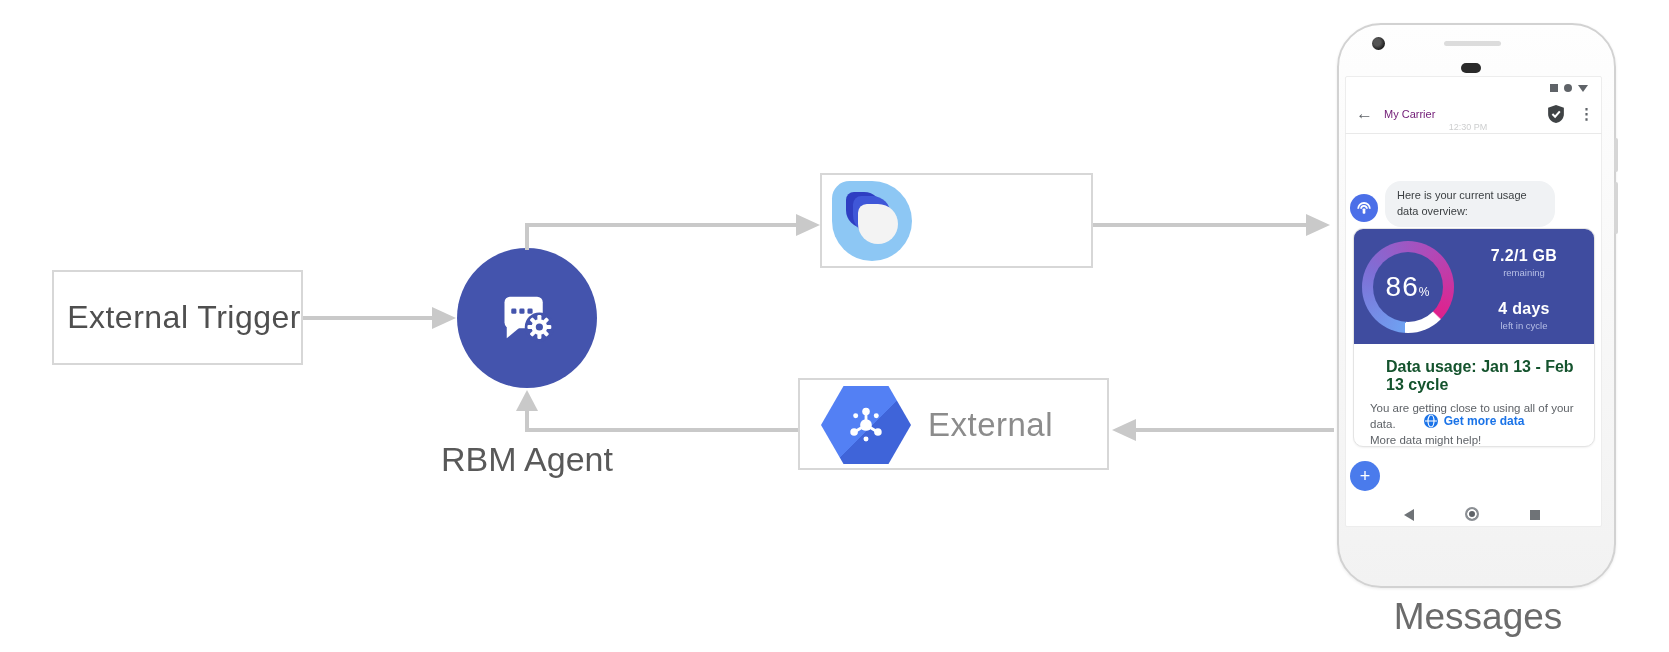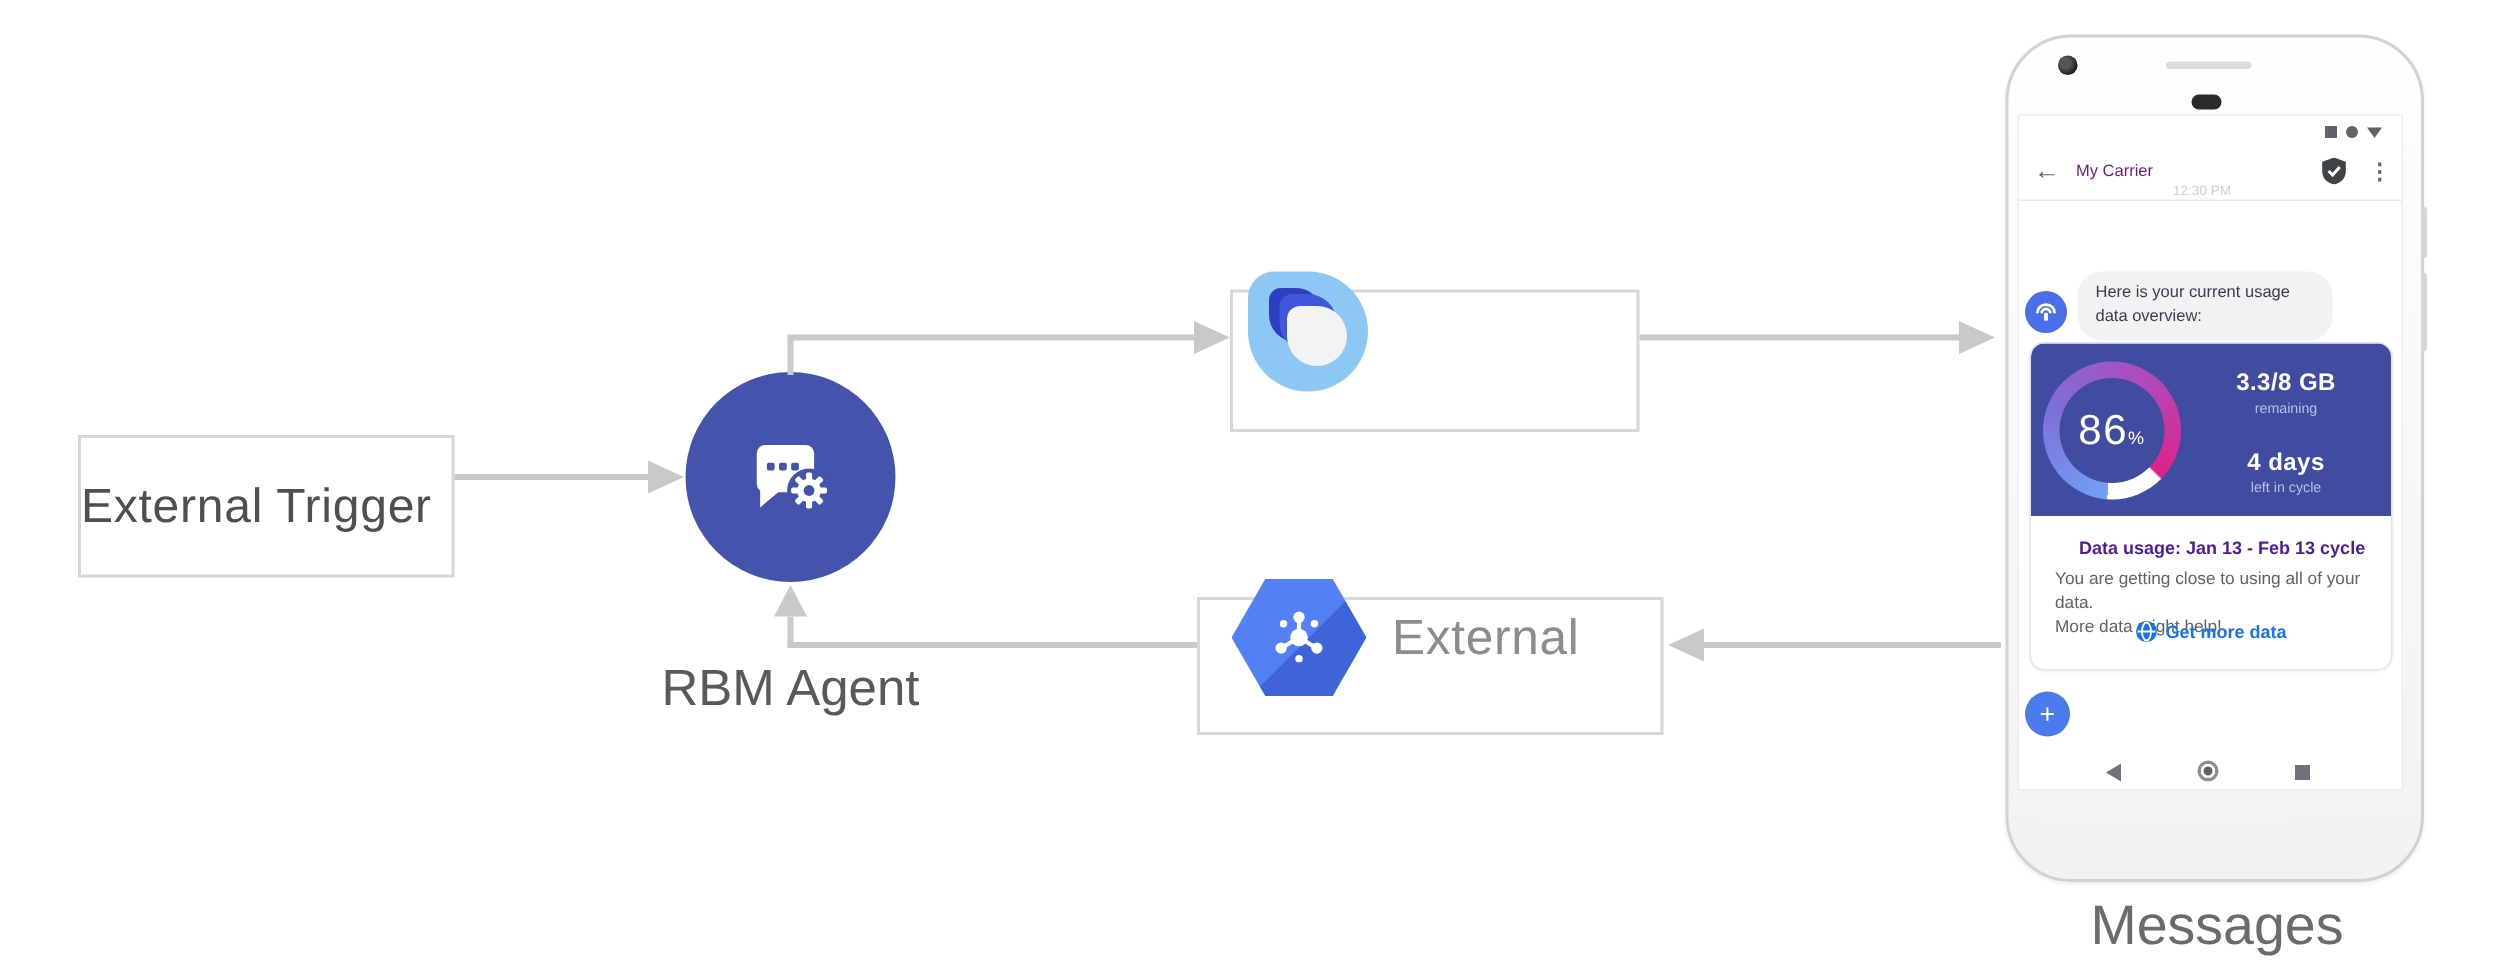--- a/index.html
+++ b/index.html
@@ -2,21 +2,21 @@
 <html><head>
 <meta charset="utf-8">
 <style>
   html,body{margin:0;padding:0;background:#fff;}
   .canvas{position:relative;width:1669px;height:652px;background:#fff;overflow:hidden;
           font-family:"Liberation Sans",sans-serif;}
   .abs{position:absolute;}
 
   
   .dbox{position:absolute;background:#fff;border:2px solid #d7d7d7;display:flex;
-        align-items:center;justify-content:flex-start;box-sizing:border-box;margin-top:20px;}
+        align-items:center;justify-content:flex-end;box-sizing:border-box;}
   .dbox-label{font-weight:300;color:#5c5c5c;letter-spacing:.5px;}
 
   
   .line{position:absolute;background:#c9c9c9;}
   .ah-right{position:absolute;width:0;height:0;border-top:11px solid transparent;
             border-bottom:11px solid transparent;border-left:24px solid #c9c9c9;}
   .ah-left{position:absolute;width:0;height:0;border-top:11px solid transparent;
            border-bottom:11px solid transparent;border-right:24px solid #c9c9c9;}
   .ah-up{position:absolute;width:0;height:0;border-left:11px solid transparent;
          border-right:11px solid transparent;border-bottom:21px solid #c9c9c9;}
@@ -80,21 +80,21 @@
          background:conic-gradient(from 184deg,#6fa2f2 0%,#7e6fd6 30%,#b04ab8 58%,#e0218c 86%,#ffffff 86.5%,#ffffff 100%);
          display:flex;align-items:center;justify-content:center;}
   .gauge::after{content:'';position:absolute;inset:11px;border-radius:50%;background:#3f4c9f;}
   .gauge-text{position:relative;z-index:1;color:#fff;font-weight:300;font-size:28px;letter-spacing:1px;}
   .gauge-text .pct{font-size:12px;font-weight:400;}
   .uc-right{position:absolute;right:6px;top:18px;width:128px;text-align:center;color:#fff;}
   .uc-big{font-size:16px;font-weight:bold;letter-spacing:.3px;}
   .uc-sub{font-size:9.5px;color:#b7bfe6;margin-top:2px;}
   .uc-gap{height:22px;}
   .uc-white{position:absolute;left:0;top:115px;width:100%;padding:14px 16px 0 16px;box-sizing:border-box;}
-  .uc-heading{font-size:12px;font-weight:bold;color:#4c1d95;padding-left:16px;}
+  .uc-heading{font-size:16px;font-weight:bold;color:#14532d;padding-left:16px;}
   .uc-body{font-size:11.5px;color:#5f6368;line-height:1.4;margin-top:6px;}
   .uc-action{position:absolute;left:0;top:185px;width:100%;display:flex;align-items:center;
              justify-content:center;gap:6px;color:#1a73e8;font-size:12px;font-weight:bold;cursor:pointer;}
 
   
   .plus-btn{position:absolute;left:1350px;top:461px;width:30px;height:30px;border-radius:50%;
             background:#4a7bec;color:#fff;display:flex;align-items:center;justify-content:center;
             font-size:18px;font-weight:300;}
   .pill{position:absolute;left:1386px;top:459px;width:208px;height:36px;border:1.5px solid #dadce0;
         border-radius:19px;box-sizing:border-box;background:#fff;}
@@ -222,21 +222,21 @@
     </svg>
   </div>
   <div class="bubble">Here is your current usage data overview:</div>
 
   <div class="usage-card">
     <div class="uc-blue">
       <div class="gauge">
         <div class="gauge-text"><span>86</span><span class="pct">%</span></div>
       </div>
       <div class="uc-right">
-        <div class="uc-big">3.3/8 GB</div>
+        <div class="uc-big">7.2/1 GB</div>
         <div class="uc-sub">remaining</div>
         <div class="uc-gap"></div>
         <div class="uc-big">4 days</div>
         <div class="uc-sub">left in cycle</div>
       </div>
     </div>
     <div class="uc-white">
       <div class="uc-heading">Data usage: Jan 13 - Feb 13 cycle</div>
       <div class="uc-body">
         <span>You are getting close to using all of your data.</span><br>

